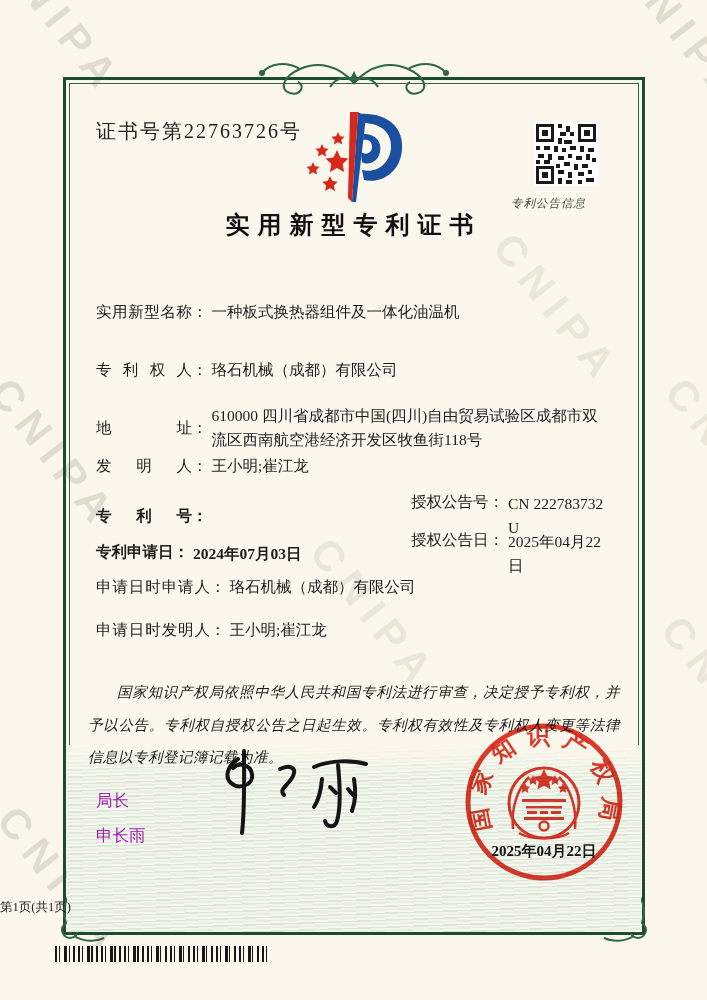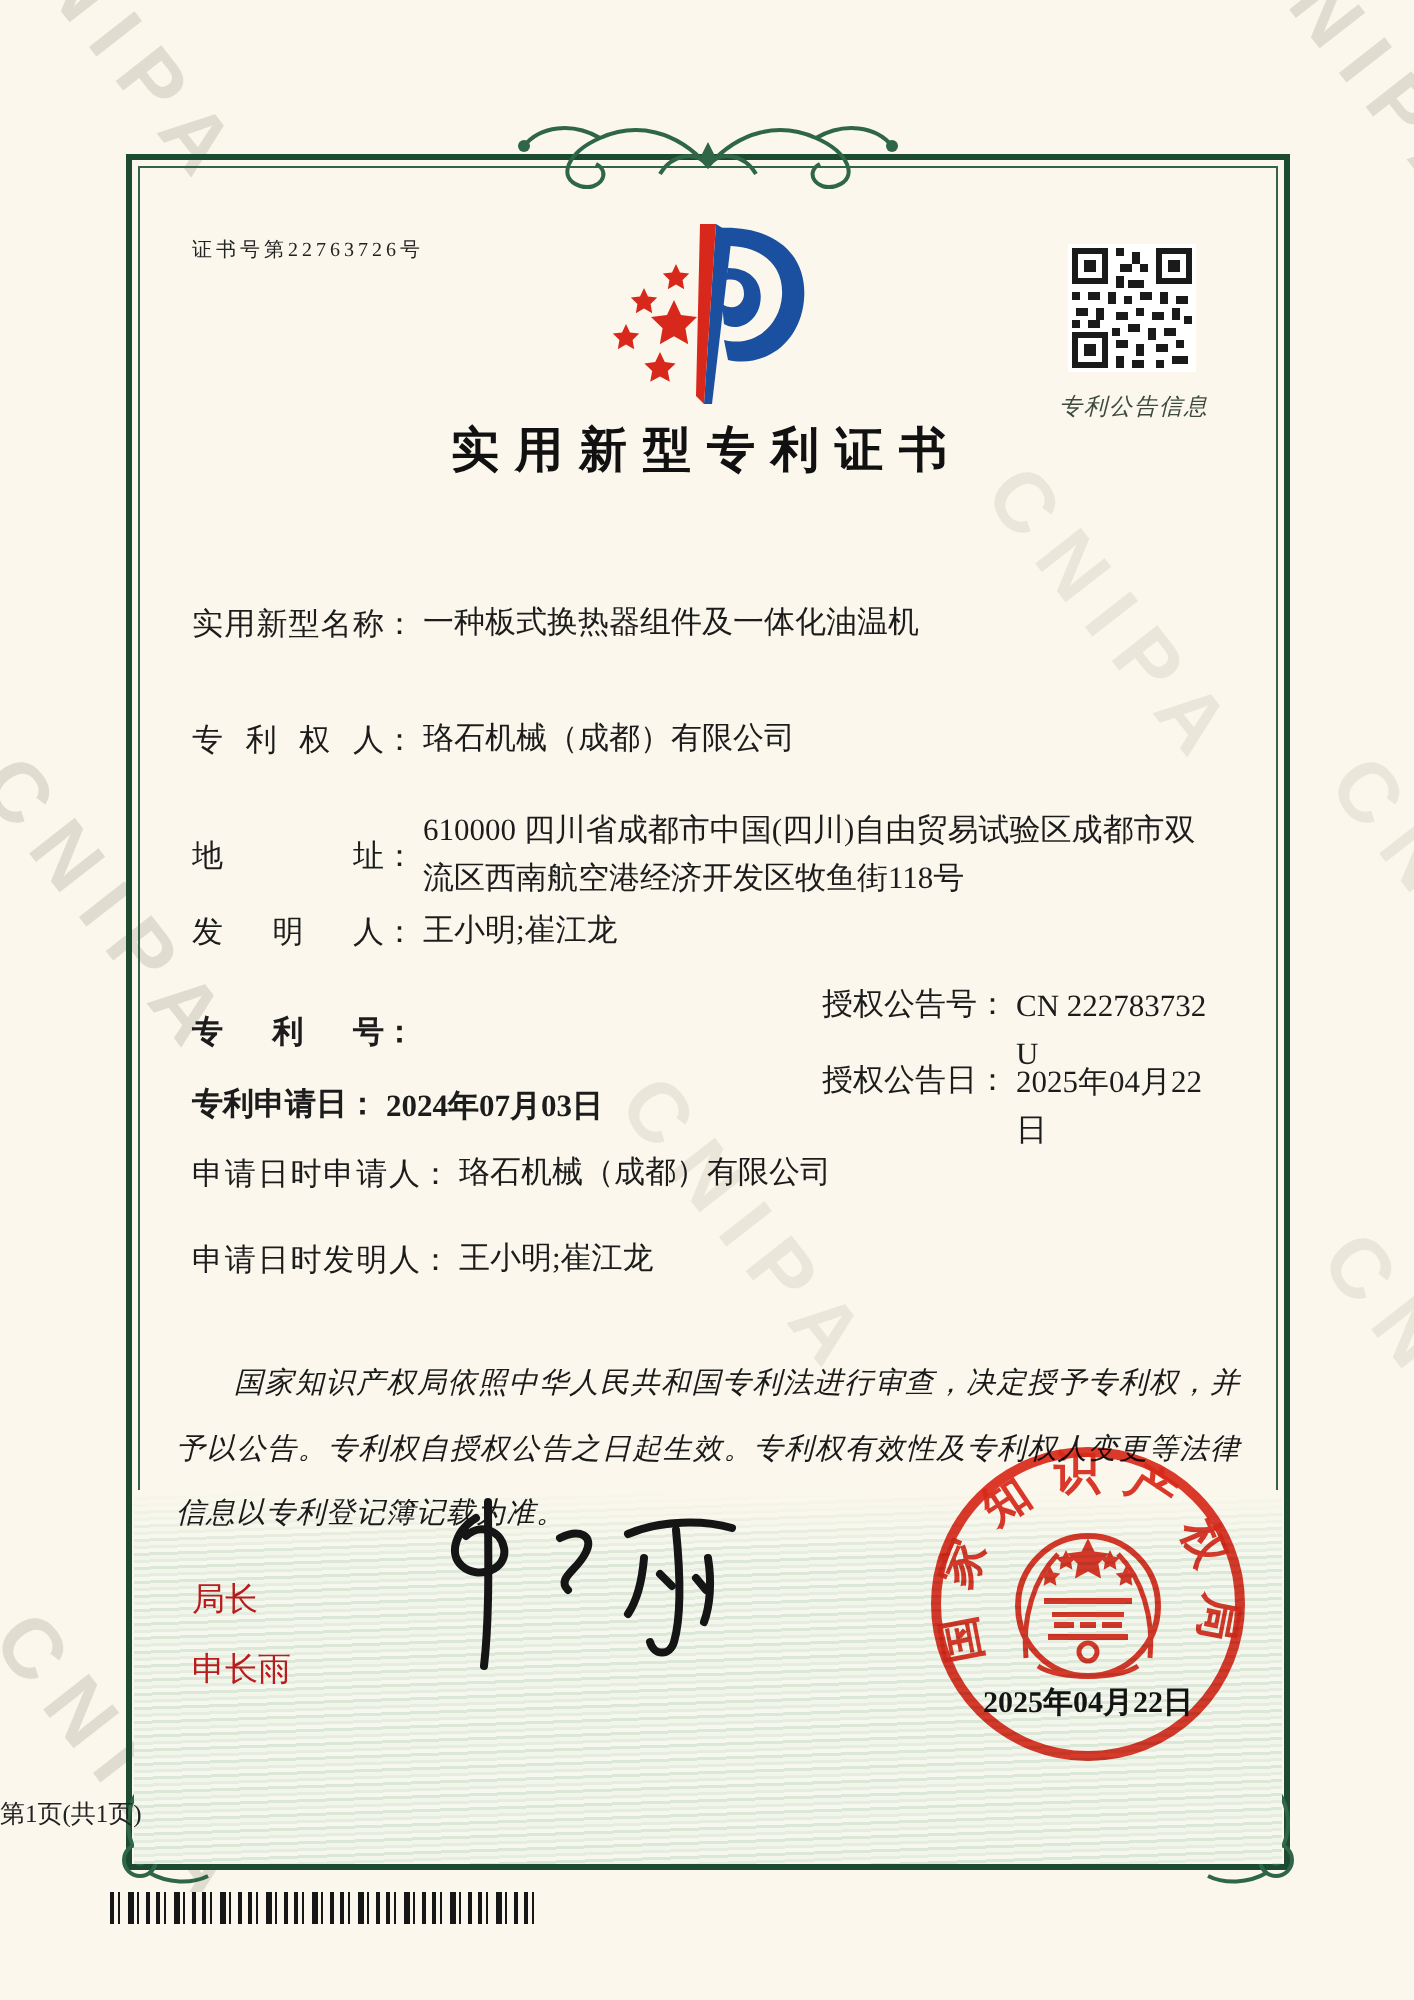--- a/index.html
+++ b/index.html
@@ -36,27 +36,27 @@
     position:absolute; left:67px; top:745px; width:574px; height:187px; z-index:2;
     background:
       linear-gradient(180deg, #fbf7ec 0, rgba(251,247,236,0) 34px),
       repeating-linear-gradient(178deg,
         #e4ede0 0 1.5px, #f6f8ef 1.5px 3.5px,
         #dbe7d7 3.5px 5px,  #f2f6ea 5px 7px);
   }
   
   .cert-no {
     position:absolute; left:96px; top:118px; z-index:4;
-    font-size:10px; letter-spacing:2px; color:#222;
+    font-size:20px; letter-spacing:2px; color:#222;
   }
   .logo { position:absolute; left:292px; top:110px; z-index:4; }
   .qr-box { position:absolute; left:534px; top:122px; z-index:4; }
   .qr-caption {
     position:absolute; left:511px; top:196px; width:112px; z-index:4;
-    text-align:center; font-size:11.5px; font-style:italic; color:#3c4a3e;
+    text-align:left; font-size:11.5px; font-style:italic; color:#3c4a3e;
     letter-spacing:1px;
   }
   .title {
     position:absolute; left:0; top:209px; width:707px; z-index:4;
     text-align:center; font-size:24px; font-weight:bold;
     letter-spacing:8px; color:#111;
   }
   
   .fields { position:absolute; left:96px; top:292px; width:520px; z-index:4; font-size:15.5px; }
   .frow { position:absolute; left:0; display:flex; align-items:center; }
@@ -73,21 +73,21 @@
   
   .notice {
     position:absolute; left:88px; top:676px; width:532px; z-index:4;
     font-size:14.5px; font-style:italic; line-height:2.25;
     text-indent:2em; text-align:justify; color:#1a1a1a; letter-spacing:0.5px;
   }
   
   .director {
     position:absolute; left:96px; top:783px; z-index:4;
     font-family:"Liberation Sans","DejaVu Sans",sans-serif;
-    font-size:16.5px; color:#b91c1c; line-height:2.1;
+    font-size:16.5px; color:#a21caf; line-height:2.1;
   }
   .signature { position:absolute; left:196px; top:745px; z-index:4; }
   .seal { position:absolute; left:461px; top:719px; z-index:5; mix-blend-mode:multiply; }
   .page-info {
     position:absolute; left:0; top:899px; width:707px; z-index:4;
     font-size:12.5px; color:#222;
   }
   
   .barcode {
     position:absolute; left:55px; top:946px; width:214px; height:16px; z-index:4;

